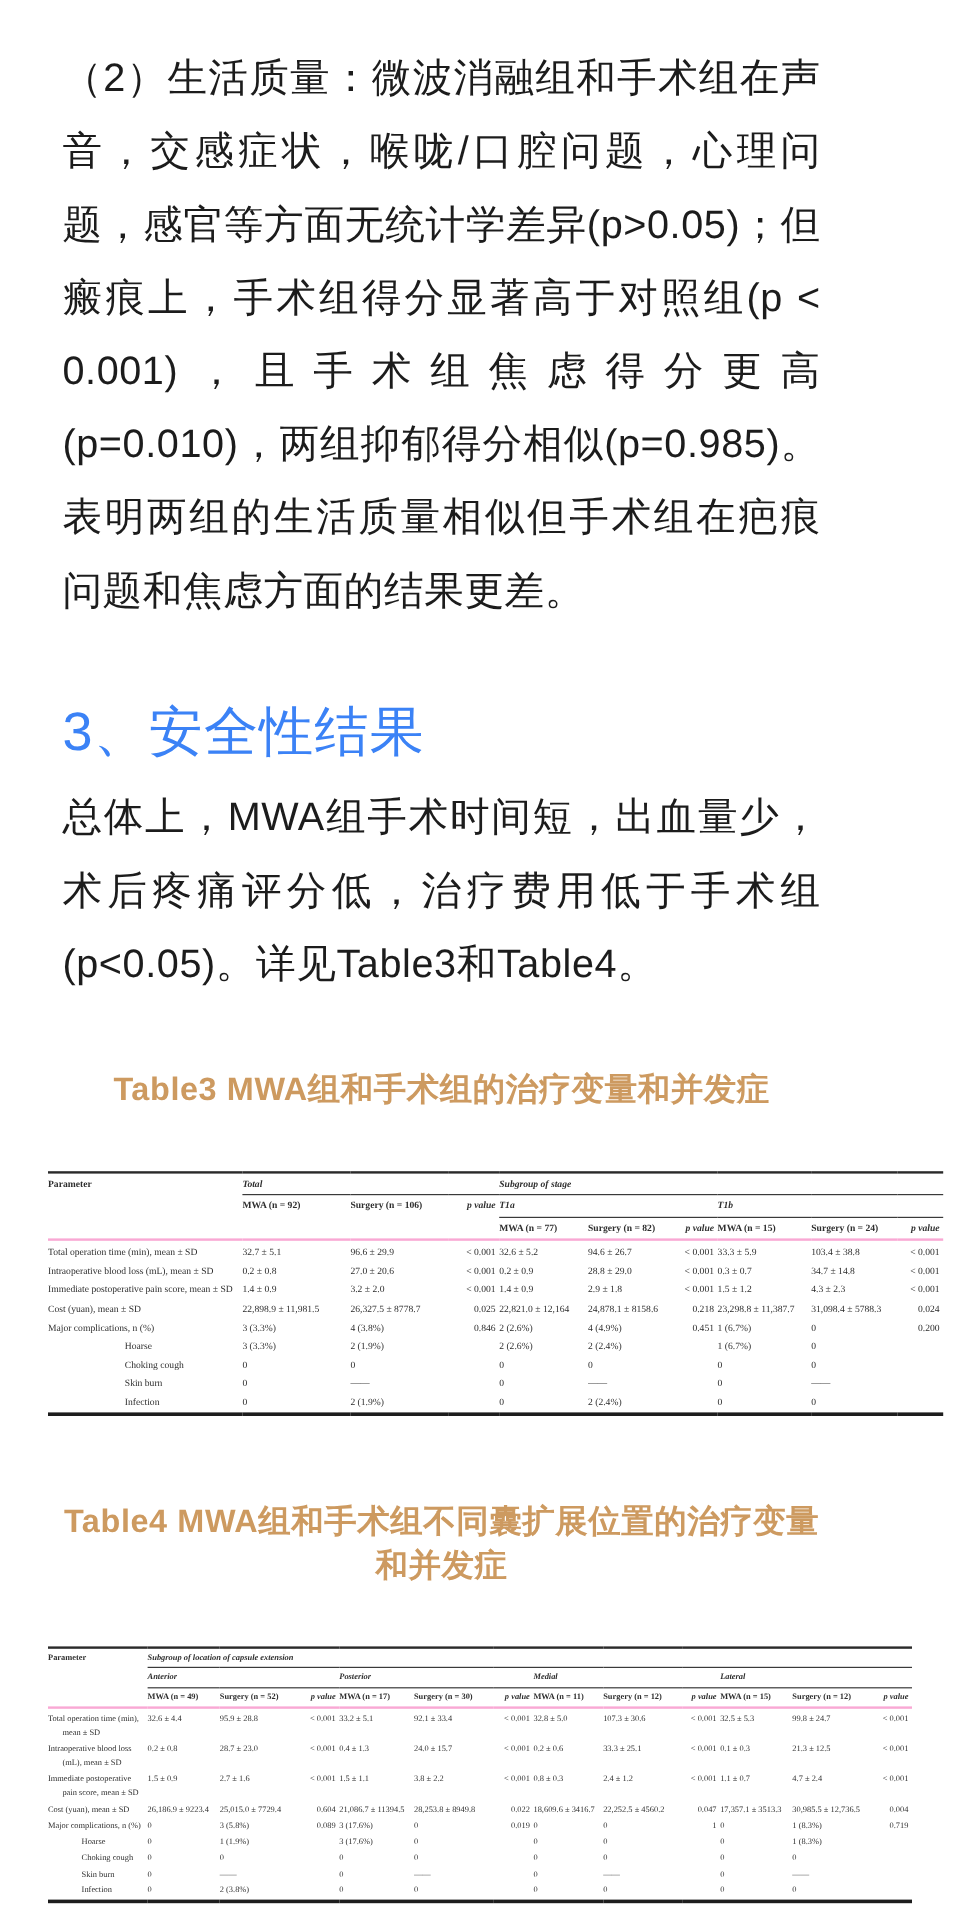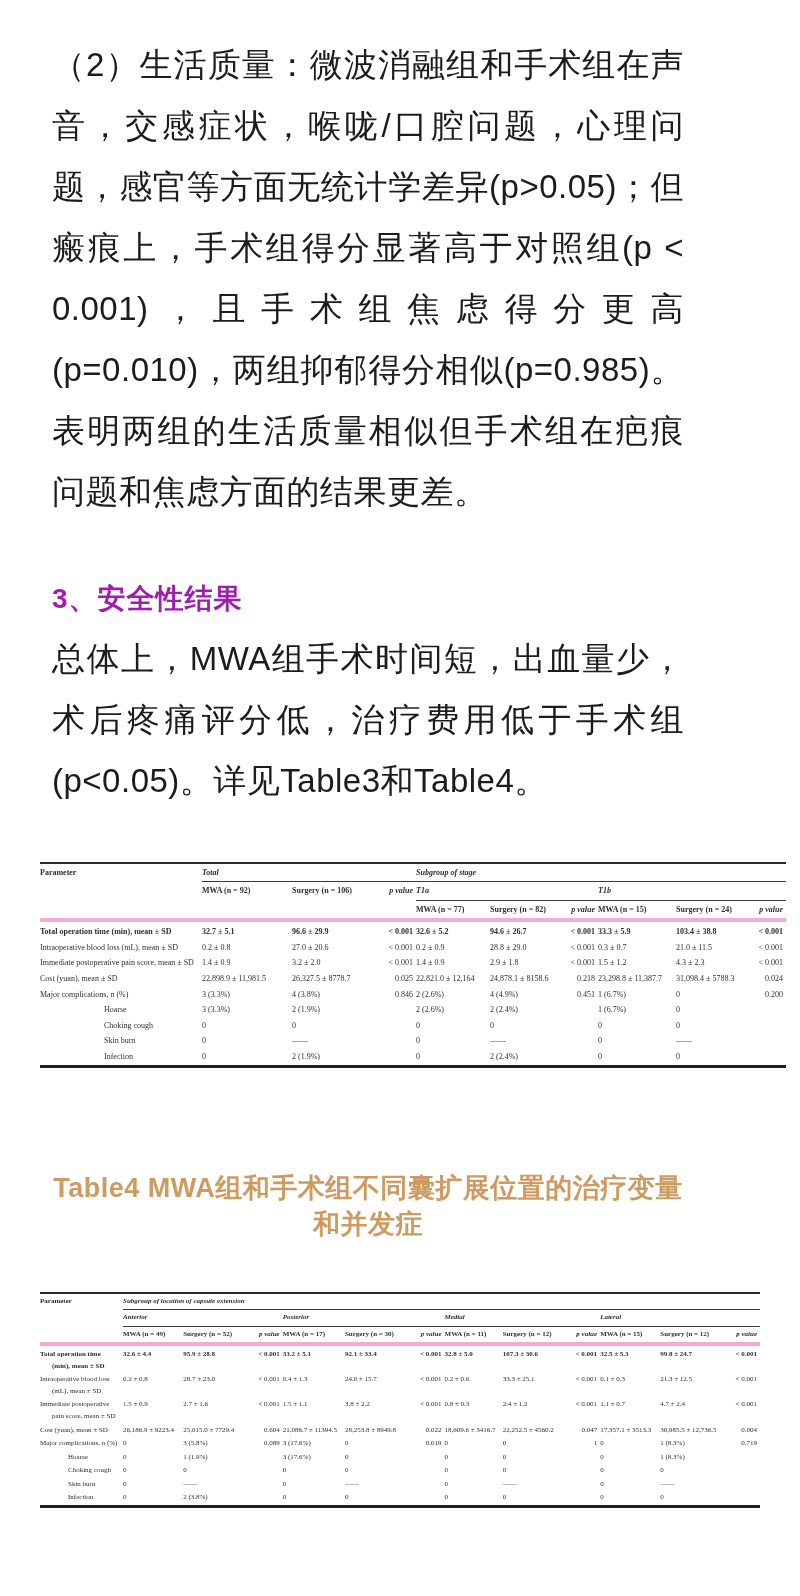--- a/index.html
+++ b/index.html
@@ -18,36 +18,36 @@
   }
   .body-text{
     font-size:33px;
     line-height:1.85;
     letter-spacing:0.5px;
     text-align:justify;
     margin:0;
     color:#1c1c1c;
   }
   .section-heading{
-    font-size:28px;
-    font-weight:bold;
-    color:#a21caf;
+    font-size:45px;
+    font-weight:normal;
+    color:#3b82f6;
     margin:58px 0 10px 0;
     letter-spacing:1px;
   }
   .tbl-title{
     font-size:27px;
     font-weight:bold;
     color:#cd9a60;
     text-align:center;
     letter-spacing:0.5px;
     margin:60px 0 0 0;
   }
   .tbl-title.first{margin-top:56px;}
-  .tbl-title.second{margin-top:102px;}
+  .tbl-title.second{margin-top:70px;}
   .paper-table-wrap{
     margin:50px -12px 0 -12px;
   }
   table.paper-table{
     width:720px;
     table-layout:fixed;
     border-collapse:collapse;
     font-family:"Liberation Serif","DejaVu Serif",serif;
     color:#2e2e2e;
     border-top:2px solid #2a2a2a;
@@ -60,21 +60,21 @@
     font-weight:bold;
     text-align:left;
     vertical-align:top;
     padding:2px 3px 2px 0;
   }
   .paper-table td{
     vertical-align:top;
     padding:1px 3px 1px 0;
   }
   .paper-table th.grp{border-bottom:1px solid #3a3a3a;font-style:italic;}
-  .paper-table tbody tr:first-child td{border-top:4px solid #f9a8d4;padding-top:3px;font-weight:bold;}
+  .paper-table tbody tr:first-child td{border-top:2px solid #f9a8d4;padding-top:3px;}
   .t3 td:nth-child(4), .t3 td:nth-child(7), .t3 td:nth-child(10),
   .t4 td:nth-child(4), .t4 td:nth-child(7), .t4 td:nth-child(10), .t4 td:nth-child(13),
   .paper-table th.pcol{text-align:right;font-style:italic;}
   .t3 td:nth-child(4), .t3 td:nth-child(7), .t3 td:nth-child(10),
   .t4 td:nth-child(4), .t4 td:nth-child(7), .t4 td:nth-child(10), .t4 td:nth-child(13){font-style:normal;}
   .t3 td.lbl{white-space:nowrap;overflow:visible;}
   .t4 td.lbl{padding-left:12px;text-indent:-12px;}
   .t3 td.lbl.ind{padding-left:64px;white-space:nowrap;text-indent:0;}
   .t4 td.lbl.ind{padding-left:28px;text-indent:0;}
 </style>
@@ -82,20 +82,21 @@
 <body>
 
 <div class="page">
 
   <p class="body-text">（2）生活质量：微波消融组和手术组在声音，交感症状，喉咙/口腔问题，心理问题，感官等方面无统计学差异(p&gt;0.05)；但瘢痕上，手术组得分显著高于对照组(p &lt; 0.001)，且手术组焦虑得分更高(p=0.010)，两组抑郁得分相似(p=0.985)。表明两组的生活质量相似但手术组在疤痕问题和焦虑方面的结果更差。</p>
 
   <h2 class="section-heading">3、安全性结果</h2>
 
   <p class="body-text">总体上，MWA组手术时间短，出血量少，术后疼痛评分低，治疗费用低于手术组(p&lt;0.05)。详见Table3和Table4。</p>
 
+  <div class="tbl-title first">Table3 MWA组和手术组的治疗变量和并发症</div>
 
   <div class="paper-table-wrap">
     <table class="paper-table t3">
       <colgroup>
         <col style="width:162px">
           <col style="width:90px">
           <col style="width:82px">
           <col style="width:42px">
         <col style="width:74px">
           <col style="width:70px">
@@ -141,21 +142,21 @@
           </tr>
           <tr>
             <td class="lbl">Intraoperative blood loss (mL), mean ± SD</td>
             <td>0.2 ± 0.8</td>
             <td>27.0 ± 20.6</td>
             <td>&lt; 0.001</td>
             <td>0.2 ± 0.9</td>
             <td>28.8 ± 29.0</td>
             <td>&lt; 0.001</td>
             <td>0.3 ± 0.7</td>
-            <td>21.0 ± 11.5</td>
+            <td>34.7 ± 14.8</td>
             <td>&lt; 0.001</td>
           </tr>
           <tr>
             <td class="lbl">Immediate postoperative pain score, mean ± SD</td>
             <td>1.4 ± 0.9</td>
             <td>3.2 ± 2.0</td>
             <td>&lt; 0.001</td>
             <td>1.4 ± 0.9</td>
             <td>2.9 ± 1.8</td>
             <td>&lt; 0.001</td>

